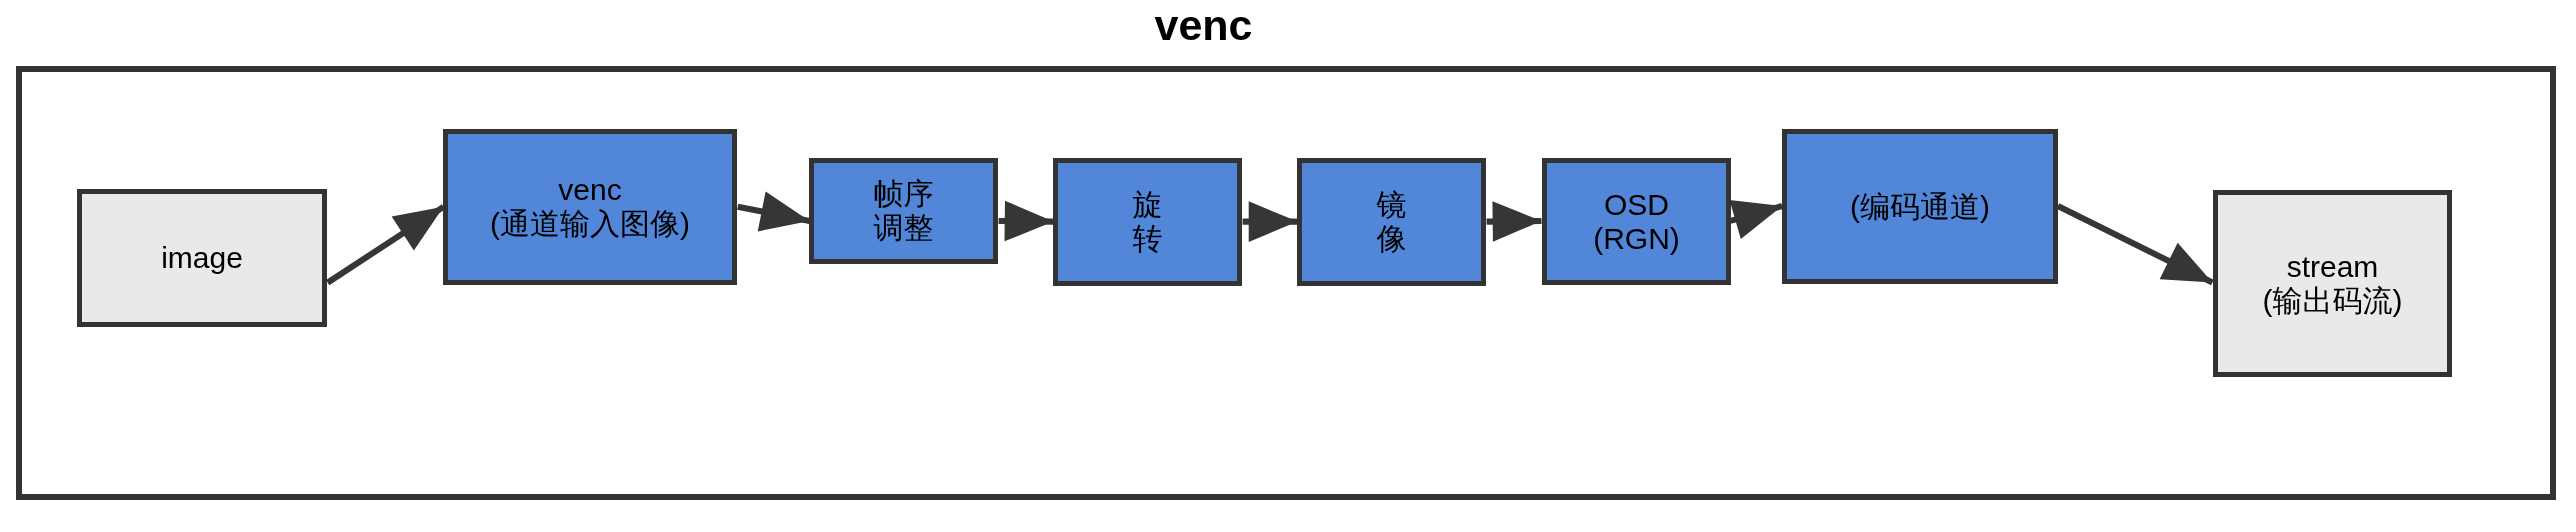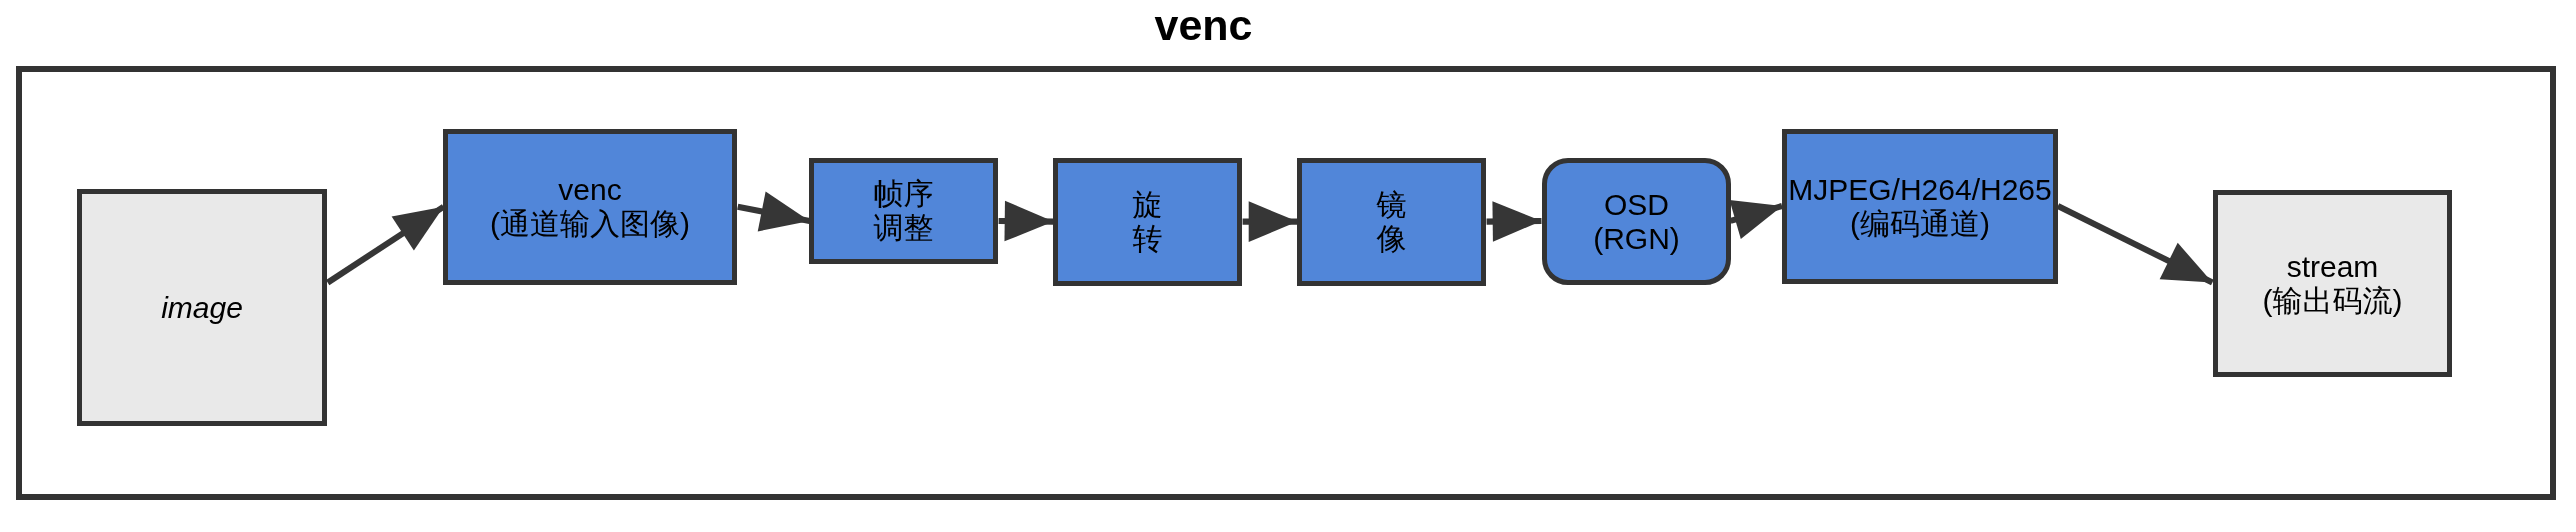--- a/index.html
+++ b/index.html
@@ -48,26 +48,26 @@
     flex-direction: column;
     align-items: center;
     justify-content: center;
     text-align: center;
     font-size: 30px;
     line-height: 1.12;
     white-space: nowrap;
   }
   .proc { background: #5186d9; }
   .term { background: #e9e9e9; }
-  .n1 { left: 77px;  top: 189px; width: 250px; height: 237px; font-style: italic; }
+  .n1 { left: 77px;  top: 189px; width: 250px; height: 138px; }
   .n2 { left: 443px;  top: 129px; width: 294px; height: 156px; }
   .n3 { left: 809px; top: 158px; width: 189px; height: 106px; }
   .n4 { left: 1053px; top: 158px; width: 189px; height: 128px; }
   .n5 { left: 1297px; top: 158px; width: 189px; height: 128px; }
-  .n6 { left: 1542px; top: 158px; width: 189px; height: 127px; border-radius: 26px; }
+  .n6 { left: 1542px; top: 158px; width: 189px; height: 127px; }
   .n7 { left: 1782px; top: 129px; width: 276px; height: 155px; }
   .n8 { left: 2213px; top: 190px; width: 239px; height: 187px; text-align: center; }
 </style>
 </head>
 <body>
 
 <div id="canvas">
 
   <div class="diagram-title">venc</div>
 
@@ -112,21 +112,20 @@
     <span>镜</span>
     <span>像</span>
   </div>
 
   <div class="node n6 proc">
     <span>OSD</span>
     <span>(RGN)</span>
   </div>
 
   <div class="node n7 proc">
-    <span>MJPEG/H264/H265</span>
     <span>(编码通道)</span>
   </div>
 
   <div class="node n8 term">
     <span>stream</span>
     <span>(输出码流)</span>
   </div>
 
 </div>
 

